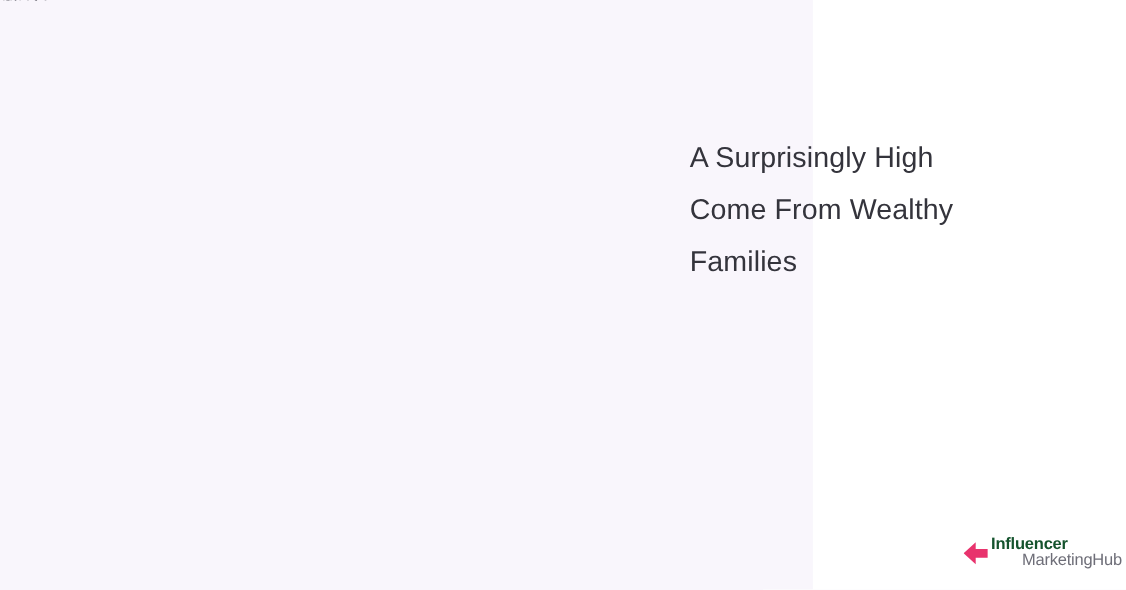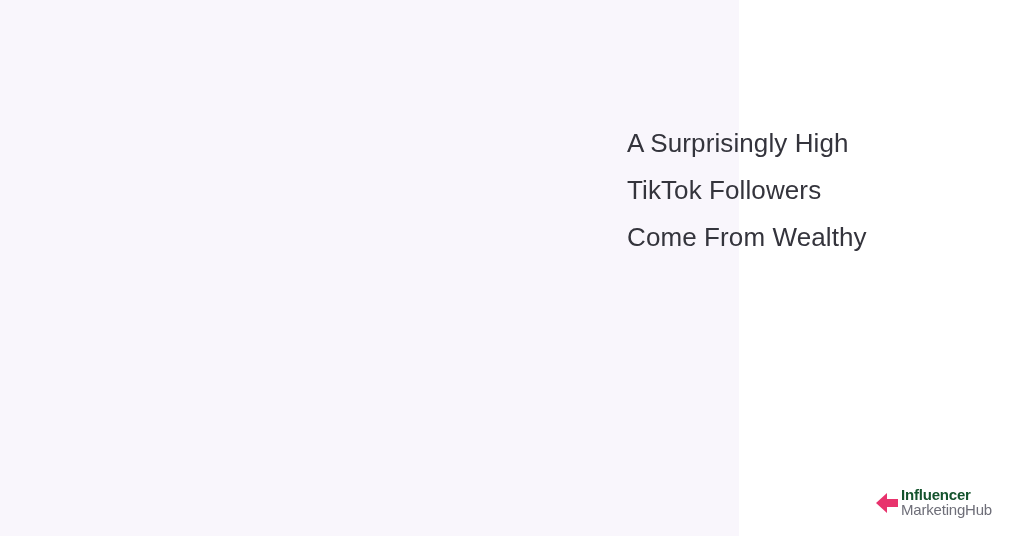--- a/index.html
+++ b/index.html
@@ -100,21 +100,21 @@
     font-size: 15px;
     font-weight: bold;
     color: #14532d;
     letter-spacing: -0.2px;
   }
   .logo-line2 {
     font-size: 15px;
     font-weight: normal;
     color: #6e6e78;
     letter-spacing: -0.2px;
-    margin-left: 0;
+    margin-left: 28px;
   }
 </style>
 </head>
 <body>
 
 <div id="stage">
 
   <div class="bg-left"></div>
   <div class="bg-right"></div>
 
@@ -140,22 +140,22 @@
           <text x="NaN" y="NaN" text-anchor="middle" class="pct-text" font-size="27">7.2%</text>
           <text x="NaN" y="NaN" text-anchor="middle" class="cat-text" font-size="15">$60-75K</text>
           <text x="NaN" y="NaN" text-anchor="middle" class="pct-text" font-size="27">13.6%</text>
           <text x="NaN" y="NaN" text-anchor="middle" class="cat-text" font-size="15">$75-100K</text>
         </g>
     </svg>
   </div>
 
   <div id="headline">
     <span>A Surprisingly High</span>
-    <span>TikTok Followers</span>
     <span>Come From Wealthy</span>
+    <span>Families</span>
   </div>
 
   <div id="logo">
     <svg id="logo-mark" viewBox="0 0 22 26">
       <polygon id="logo-mark-shape" points="0,13 11,3 11,9 22,9 22,17 11,17 11,23" fill="#e8336d"></polygon>
     </svg>
     <div id="logo-words">
       <span class="logo-line1">Influencer</span>
       <span class="logo-line2">MarketingHub</span>
     </div>

